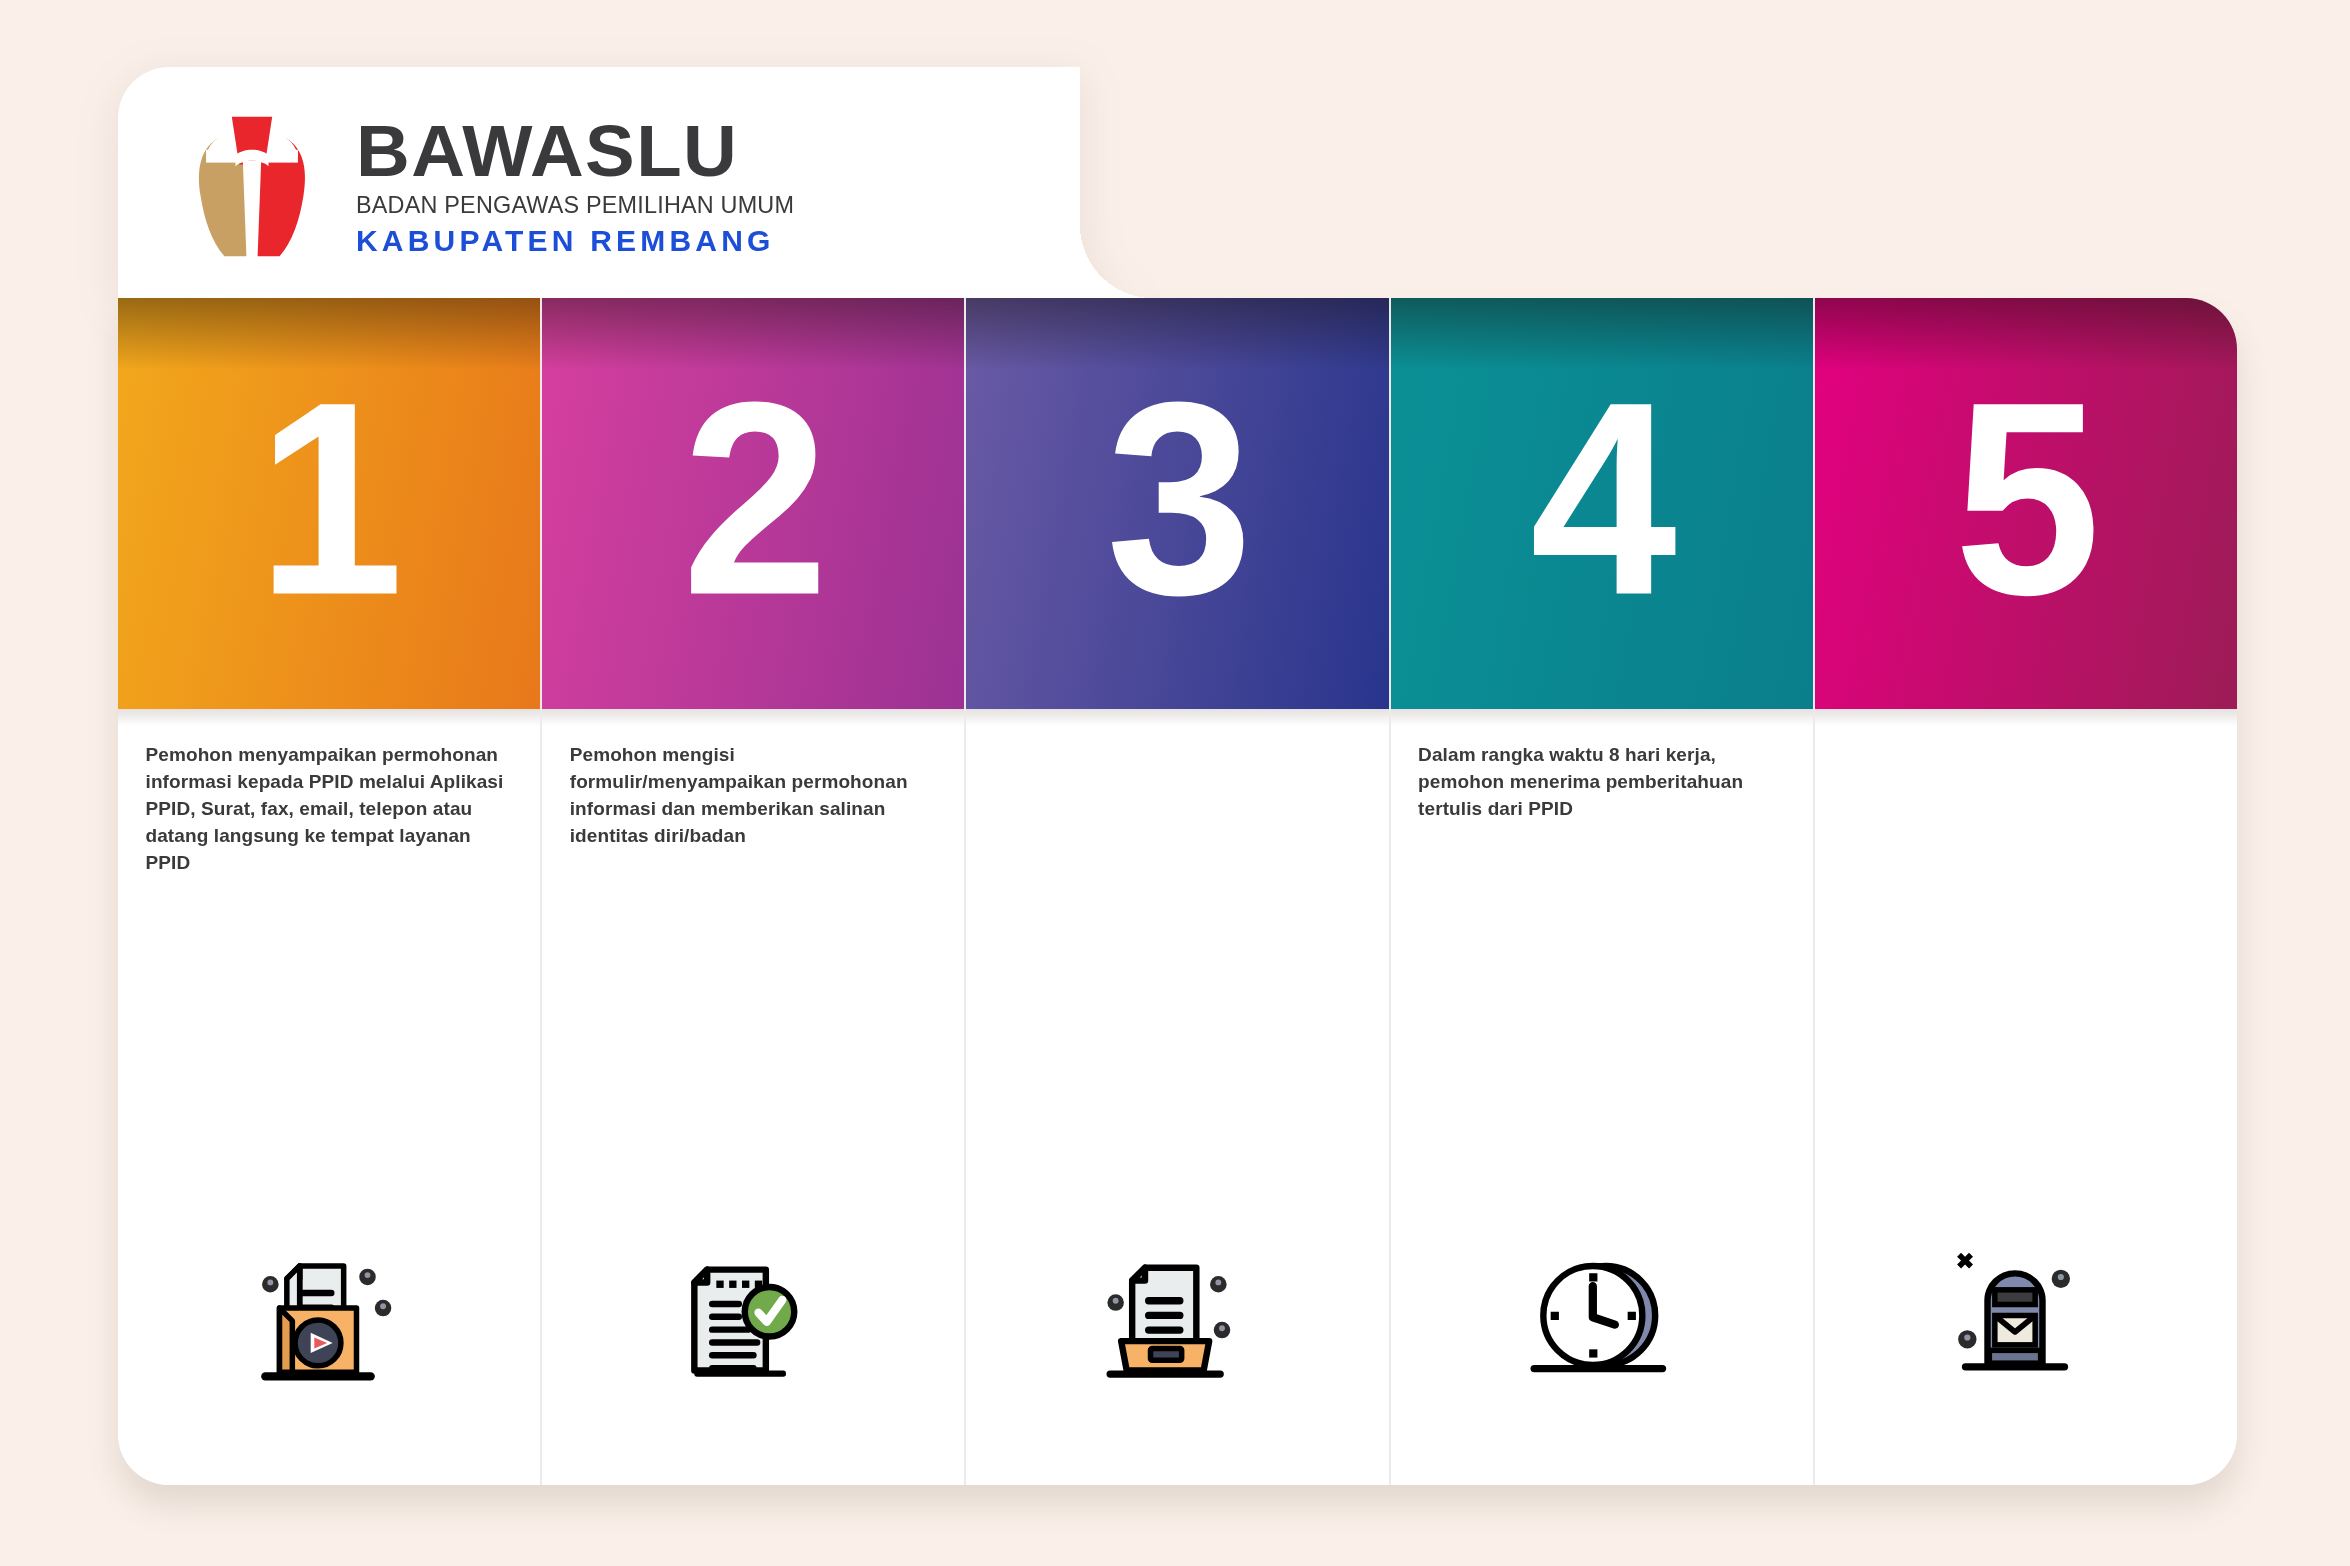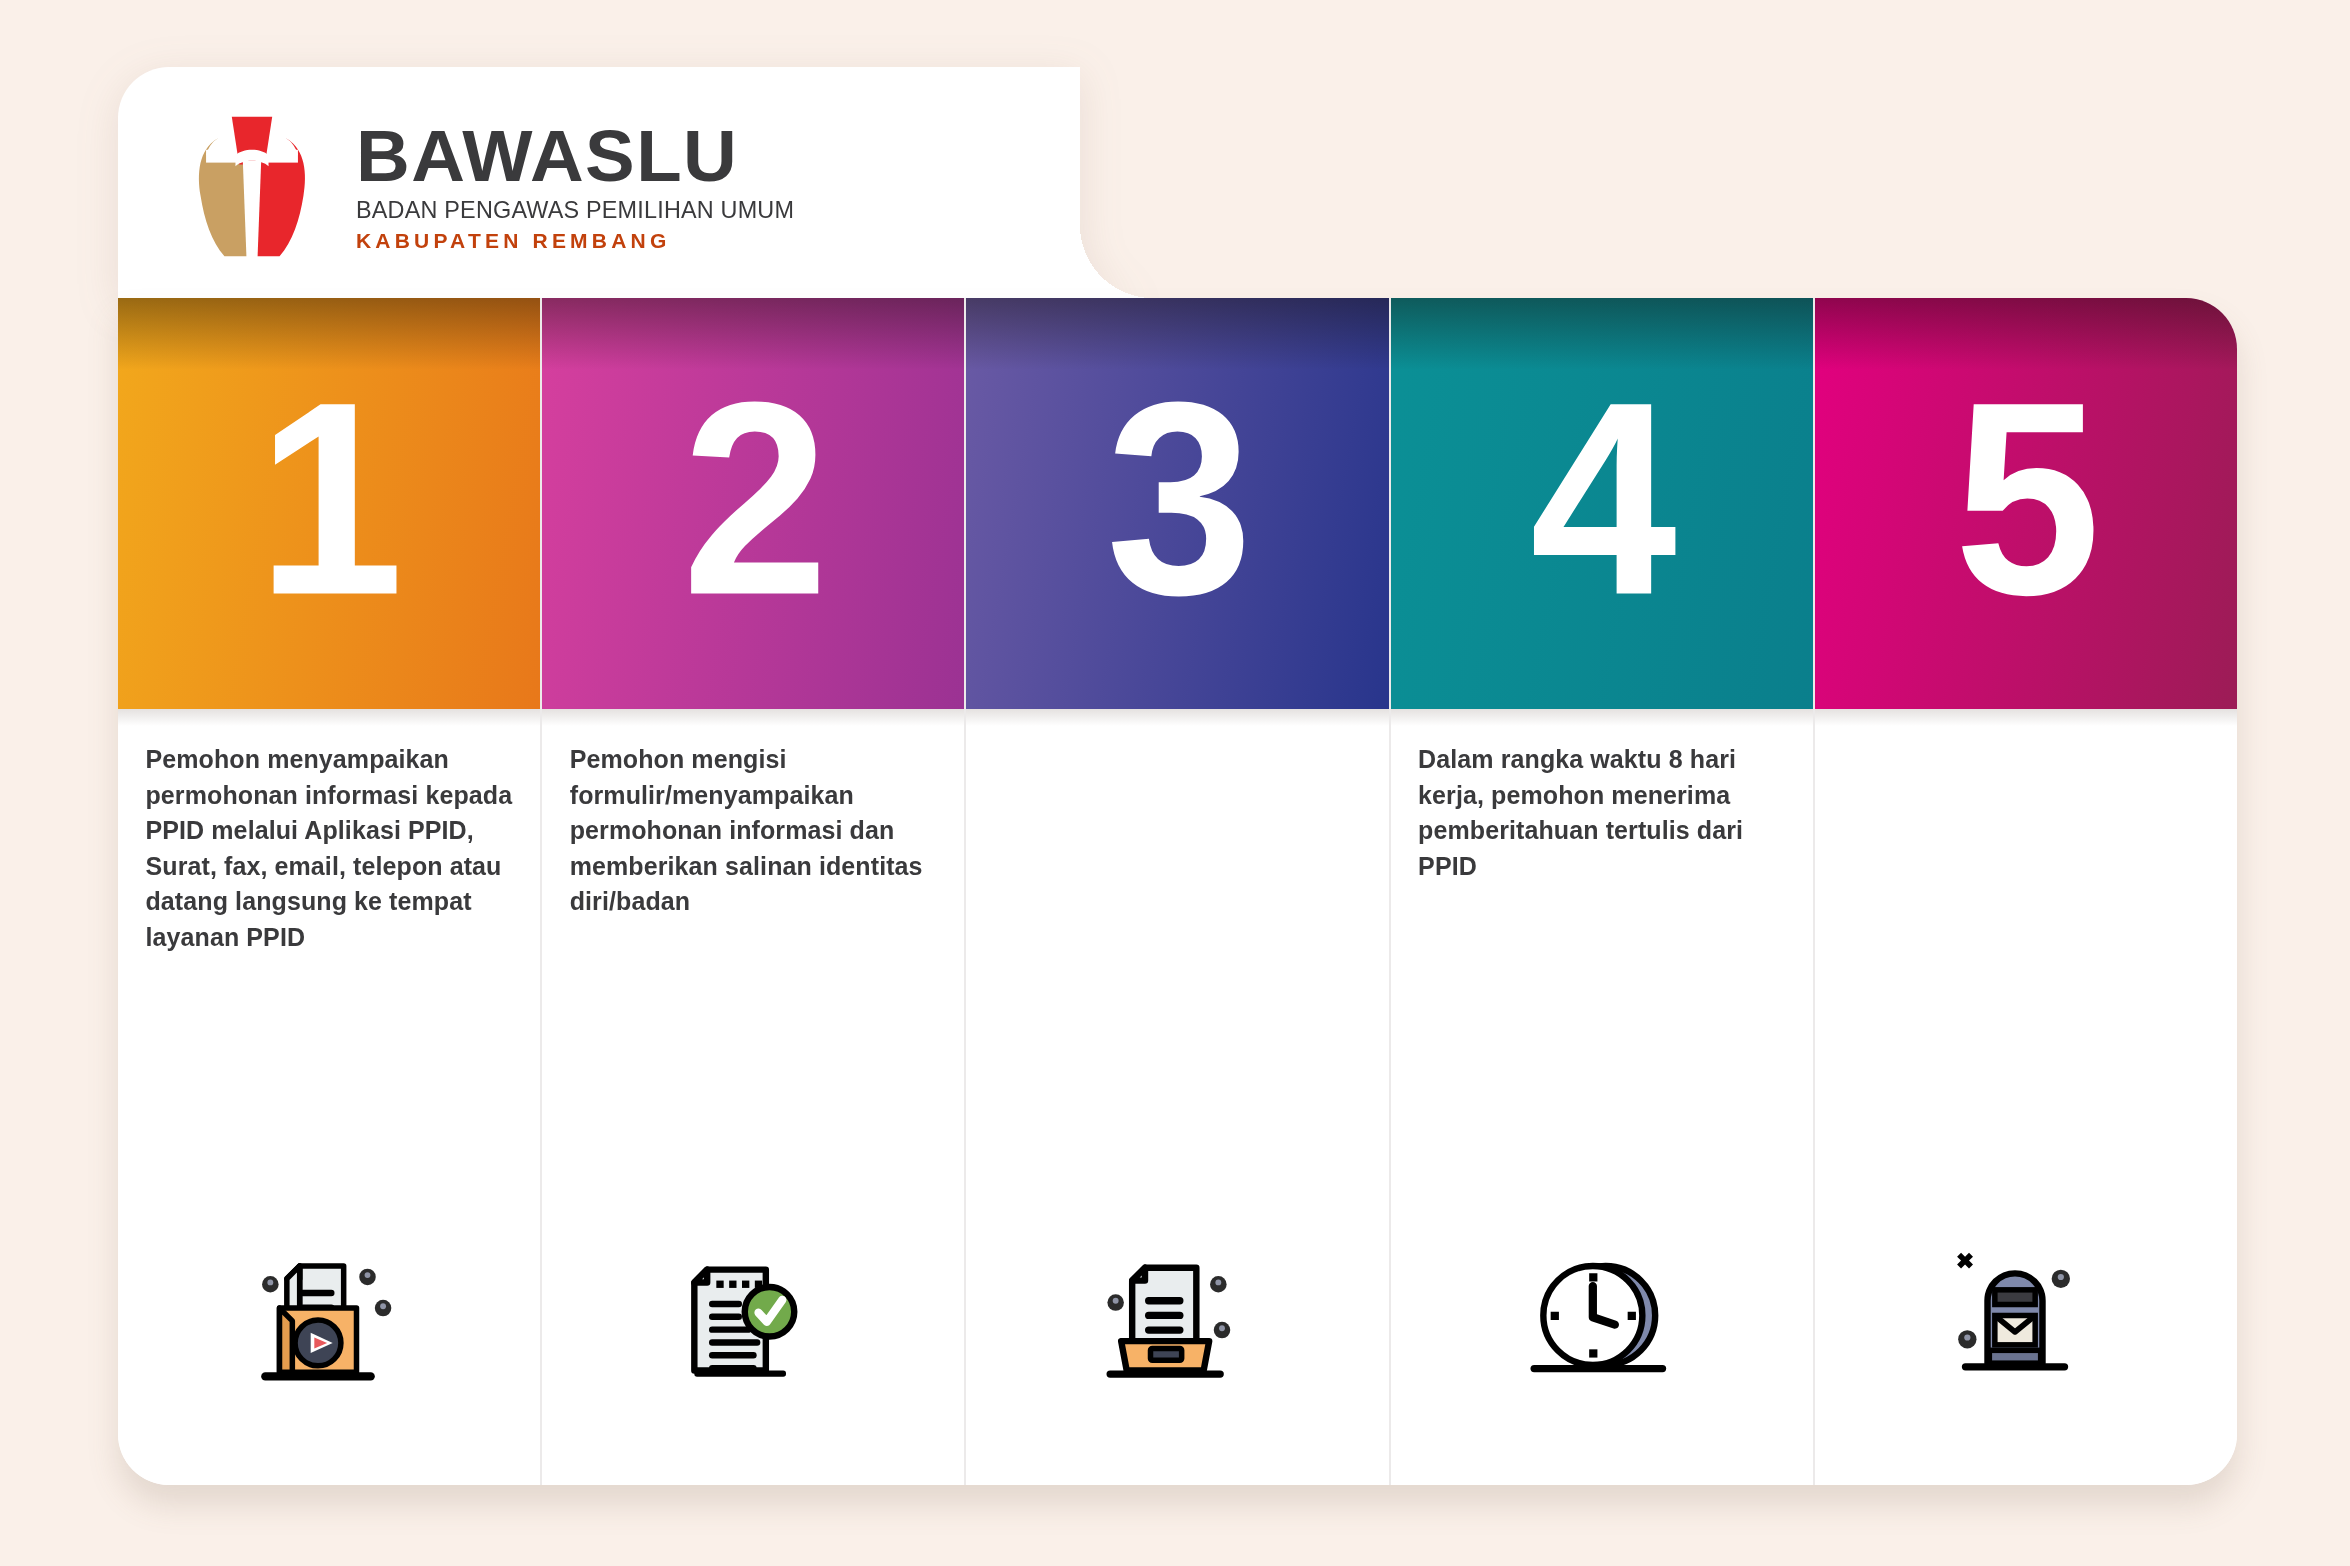--- a/index.html
+++ b/index.html
@@ -64,21 +64,21 @@
     font-size:73px; font-weight:bold; letter-spacing:1.4px;
     color:#3a3a3c; line-height:.96;
     font-family:"Liberation Sans", sans-serif;
     transform:scaleX(1.02); transform-origin:left center;
   }
   .logo-sub1 {
     font-size:23.4px; font-weight:normal; color:#3a3a3c;
     letter-spacing:0.2px; margin-top:6.4px; line-height:1.1;
   }
   .logo-sub2 {
-    font-size:21px; font-weight:bold; color:#c2410c;
+    font-size:30px; font-weight:bold; color:#1d4ed8;
     letter-spacing:4.2px; margin-top:5px; line-height:1.1;
   }
 
   
   .title {
     position:absolute;
     left:0; top:264px; width:2119px;
     text-align:center;
     font-size:84px; font-weight:bold;
     letter-spacing:0.9px;
@@ -132,21 +132,21 @@
     position:relative; height:0;
   }
   .band-shadow:after {
     content:"";
     position:absolute; left:0; right:0; top:0; height:16.5px;
     background:linear-gradient(to bottom, rgba(90,70,60,.16), rgba(90,70,60,0));
   }
 
   .col-text {
     padding:33px 27.5px 0 27.5px;
-    font-size:25px;
+    font-size:19px;
     font-weight:bold;
     line-height:1.42;
     color:#3a3a3c;
     letter-spacing:0.1px;
   }
 
   .col-icon {
     margin-top:auto;
     padding-bottom:96px;
     display:flex; align-items:flex-end; justify-content:center;

